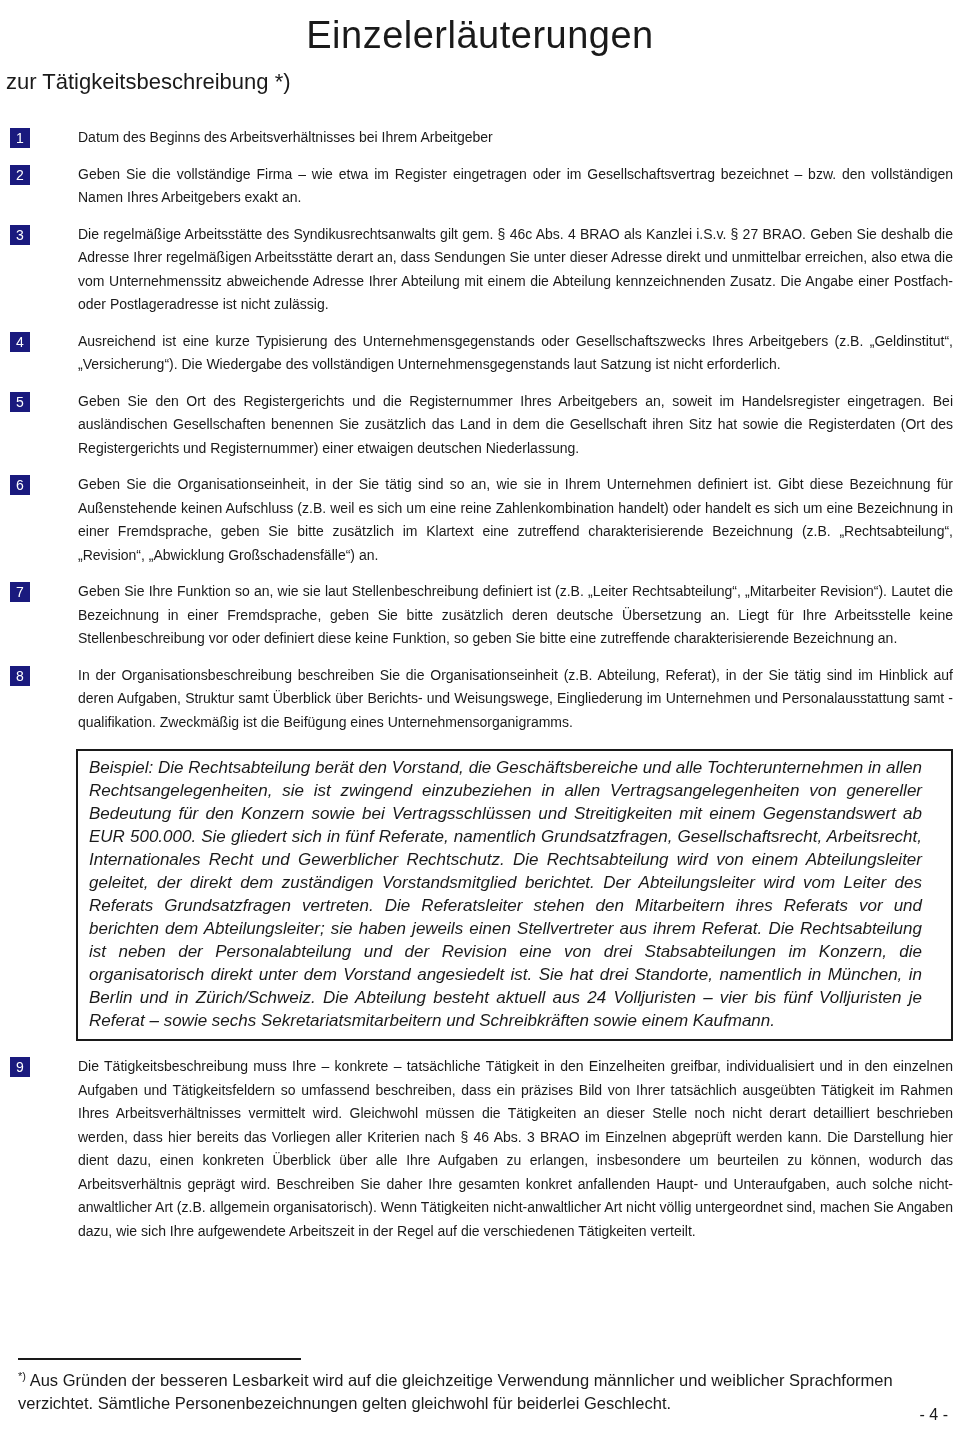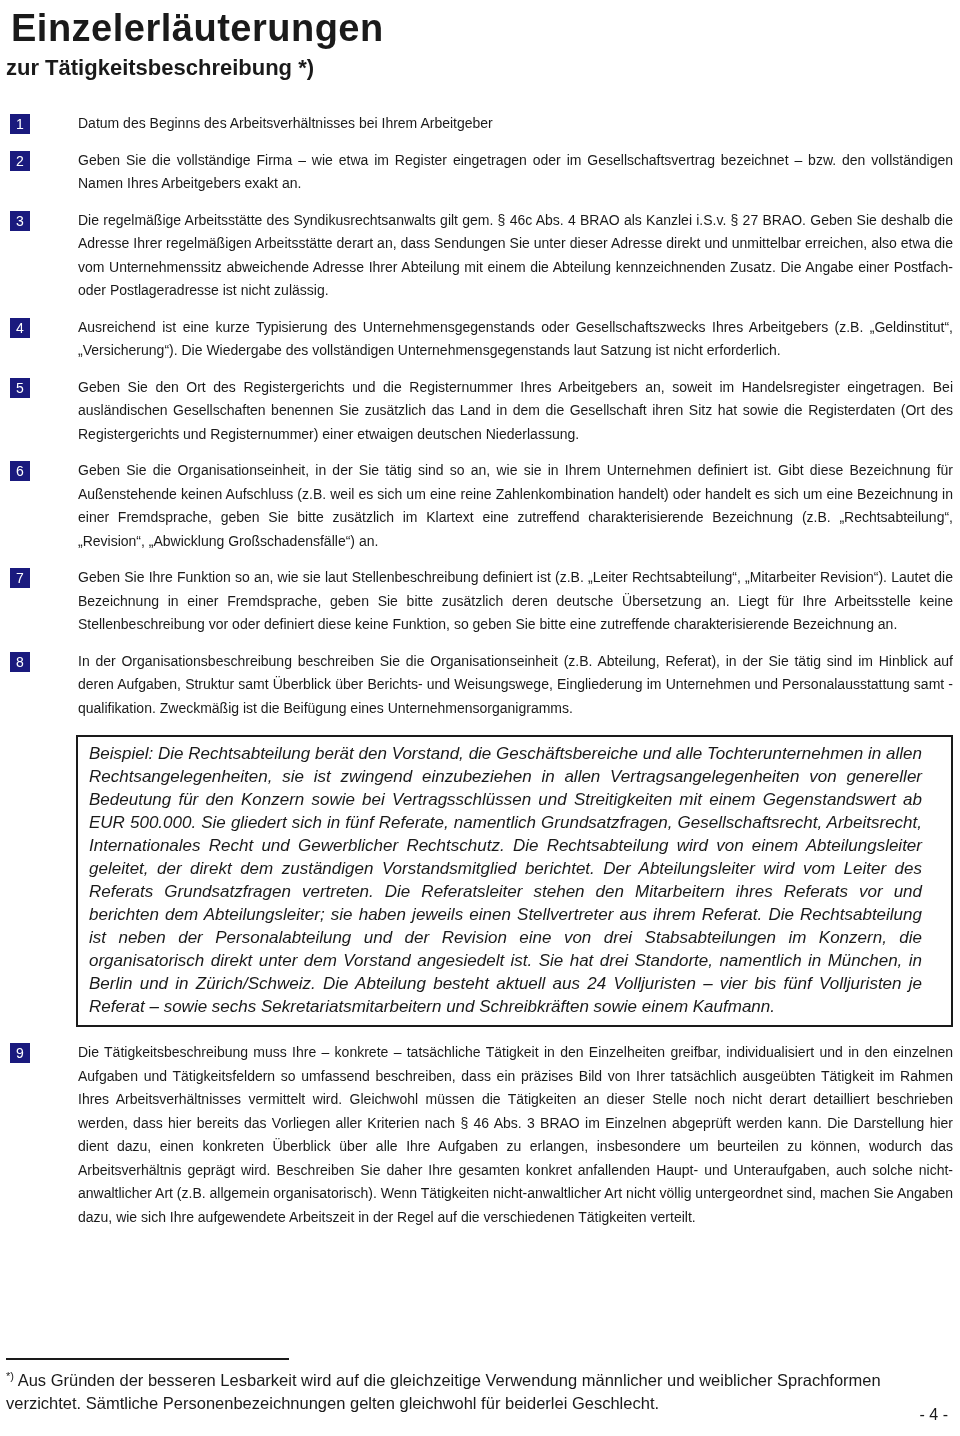--- a/index.html
+++ b/index.html
@@ -14,28 +14,29 @@
   }
   .page {
     position: relative;
     width: 960px;
     height: 1436px;
     padding: 0 6px 0 6px;
   }
   .doc-header { padding-top: 2px; }
   .doc-title {
     font-size: 38px;
-    font-weight: 700;
+    font-weight: 400;
     line-height: 42px;
-    margin: 5px;
+    margin: 12px;
     letter-spacing: 0.5px;
+    text-align: center;
   }
   .doc-subtitle {
     font-size: 22px;
-    font-weight: 700;
+    font-weight: 400;
     line-height: 28px;
     margin: 2px 0 0 0;
   }
   .items { margin-top: 30px; }
   .item {
     display: flex;
     align-items: flex-start;
     margin-bottom: 13px;
   }
   .badge {
@@ -64,21 +65,21 @@
   }
   .example-text {
     margin: 0;
     font-size: 17px;
     line-height: 23px;
     font-style: italic;
     text-align: justify;
   }
   .footnote {
     position: absolute;
-    left: 6px;
+    left: 18px;
     right: 10px;
     top: 1358px;
   }
   .footnote-rule {
     width: 283px;
     height: 0;
     border-top: 2px solid #1a1a1a;
     margin-bottom: 9px;
   }
   .footnote-text {

